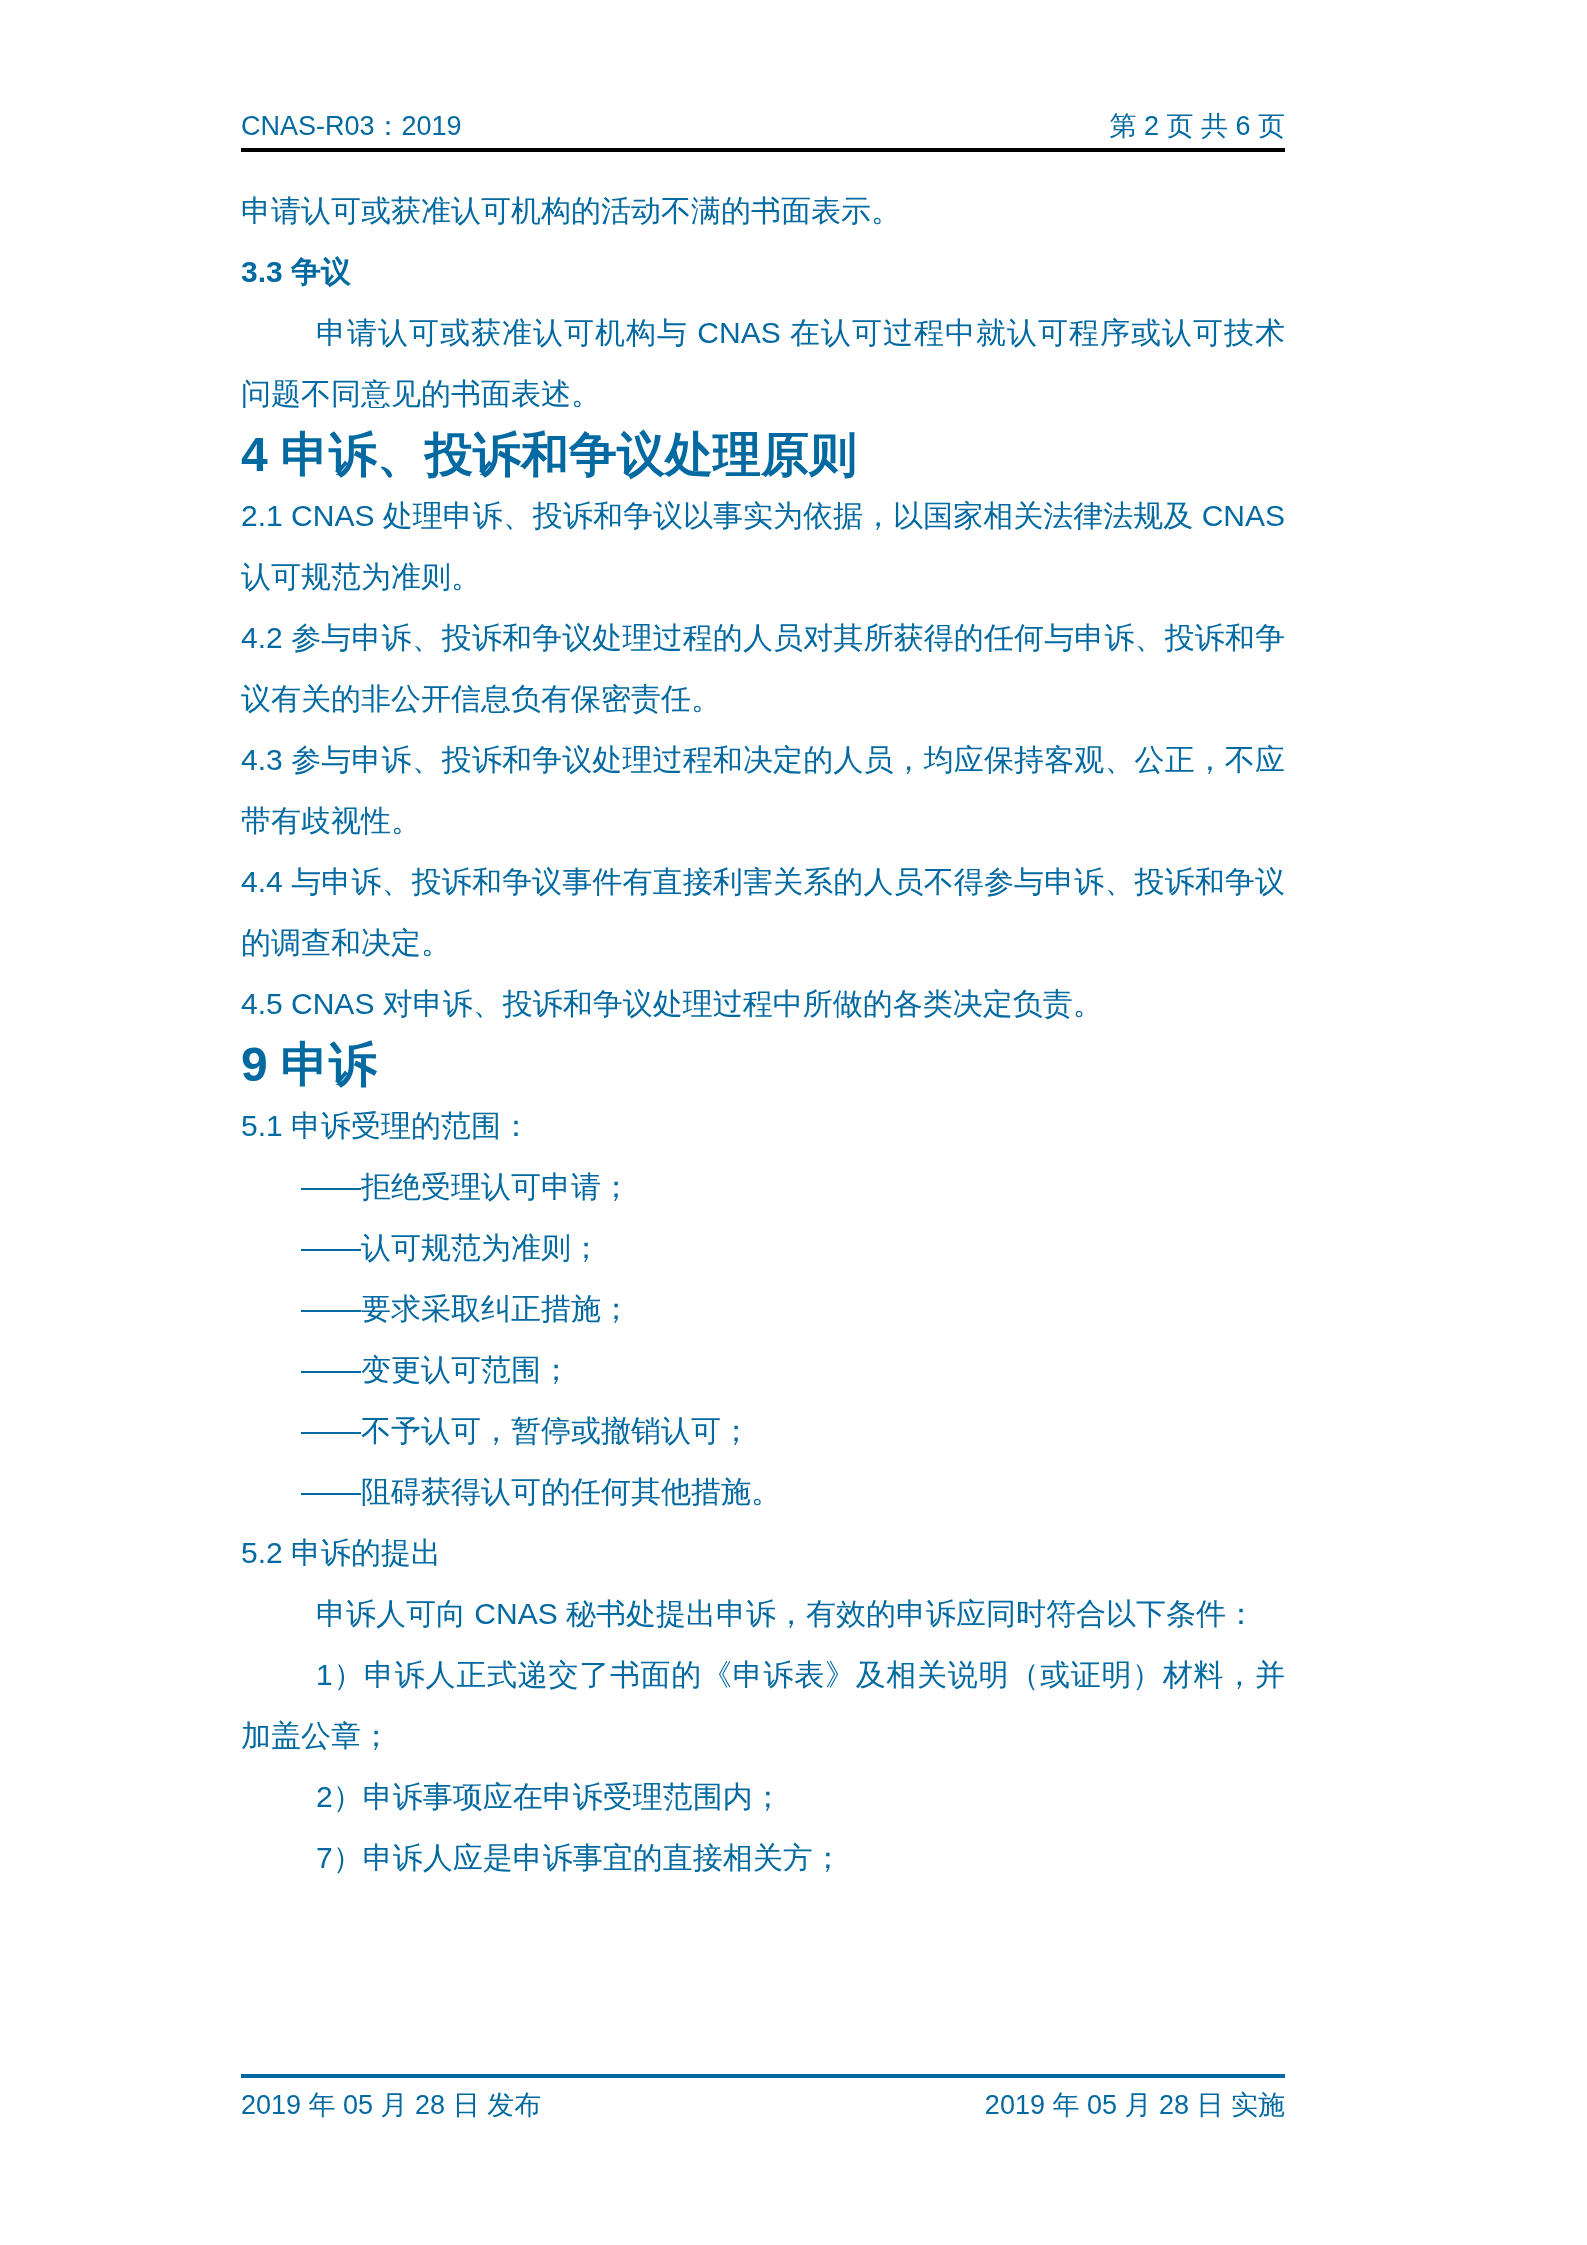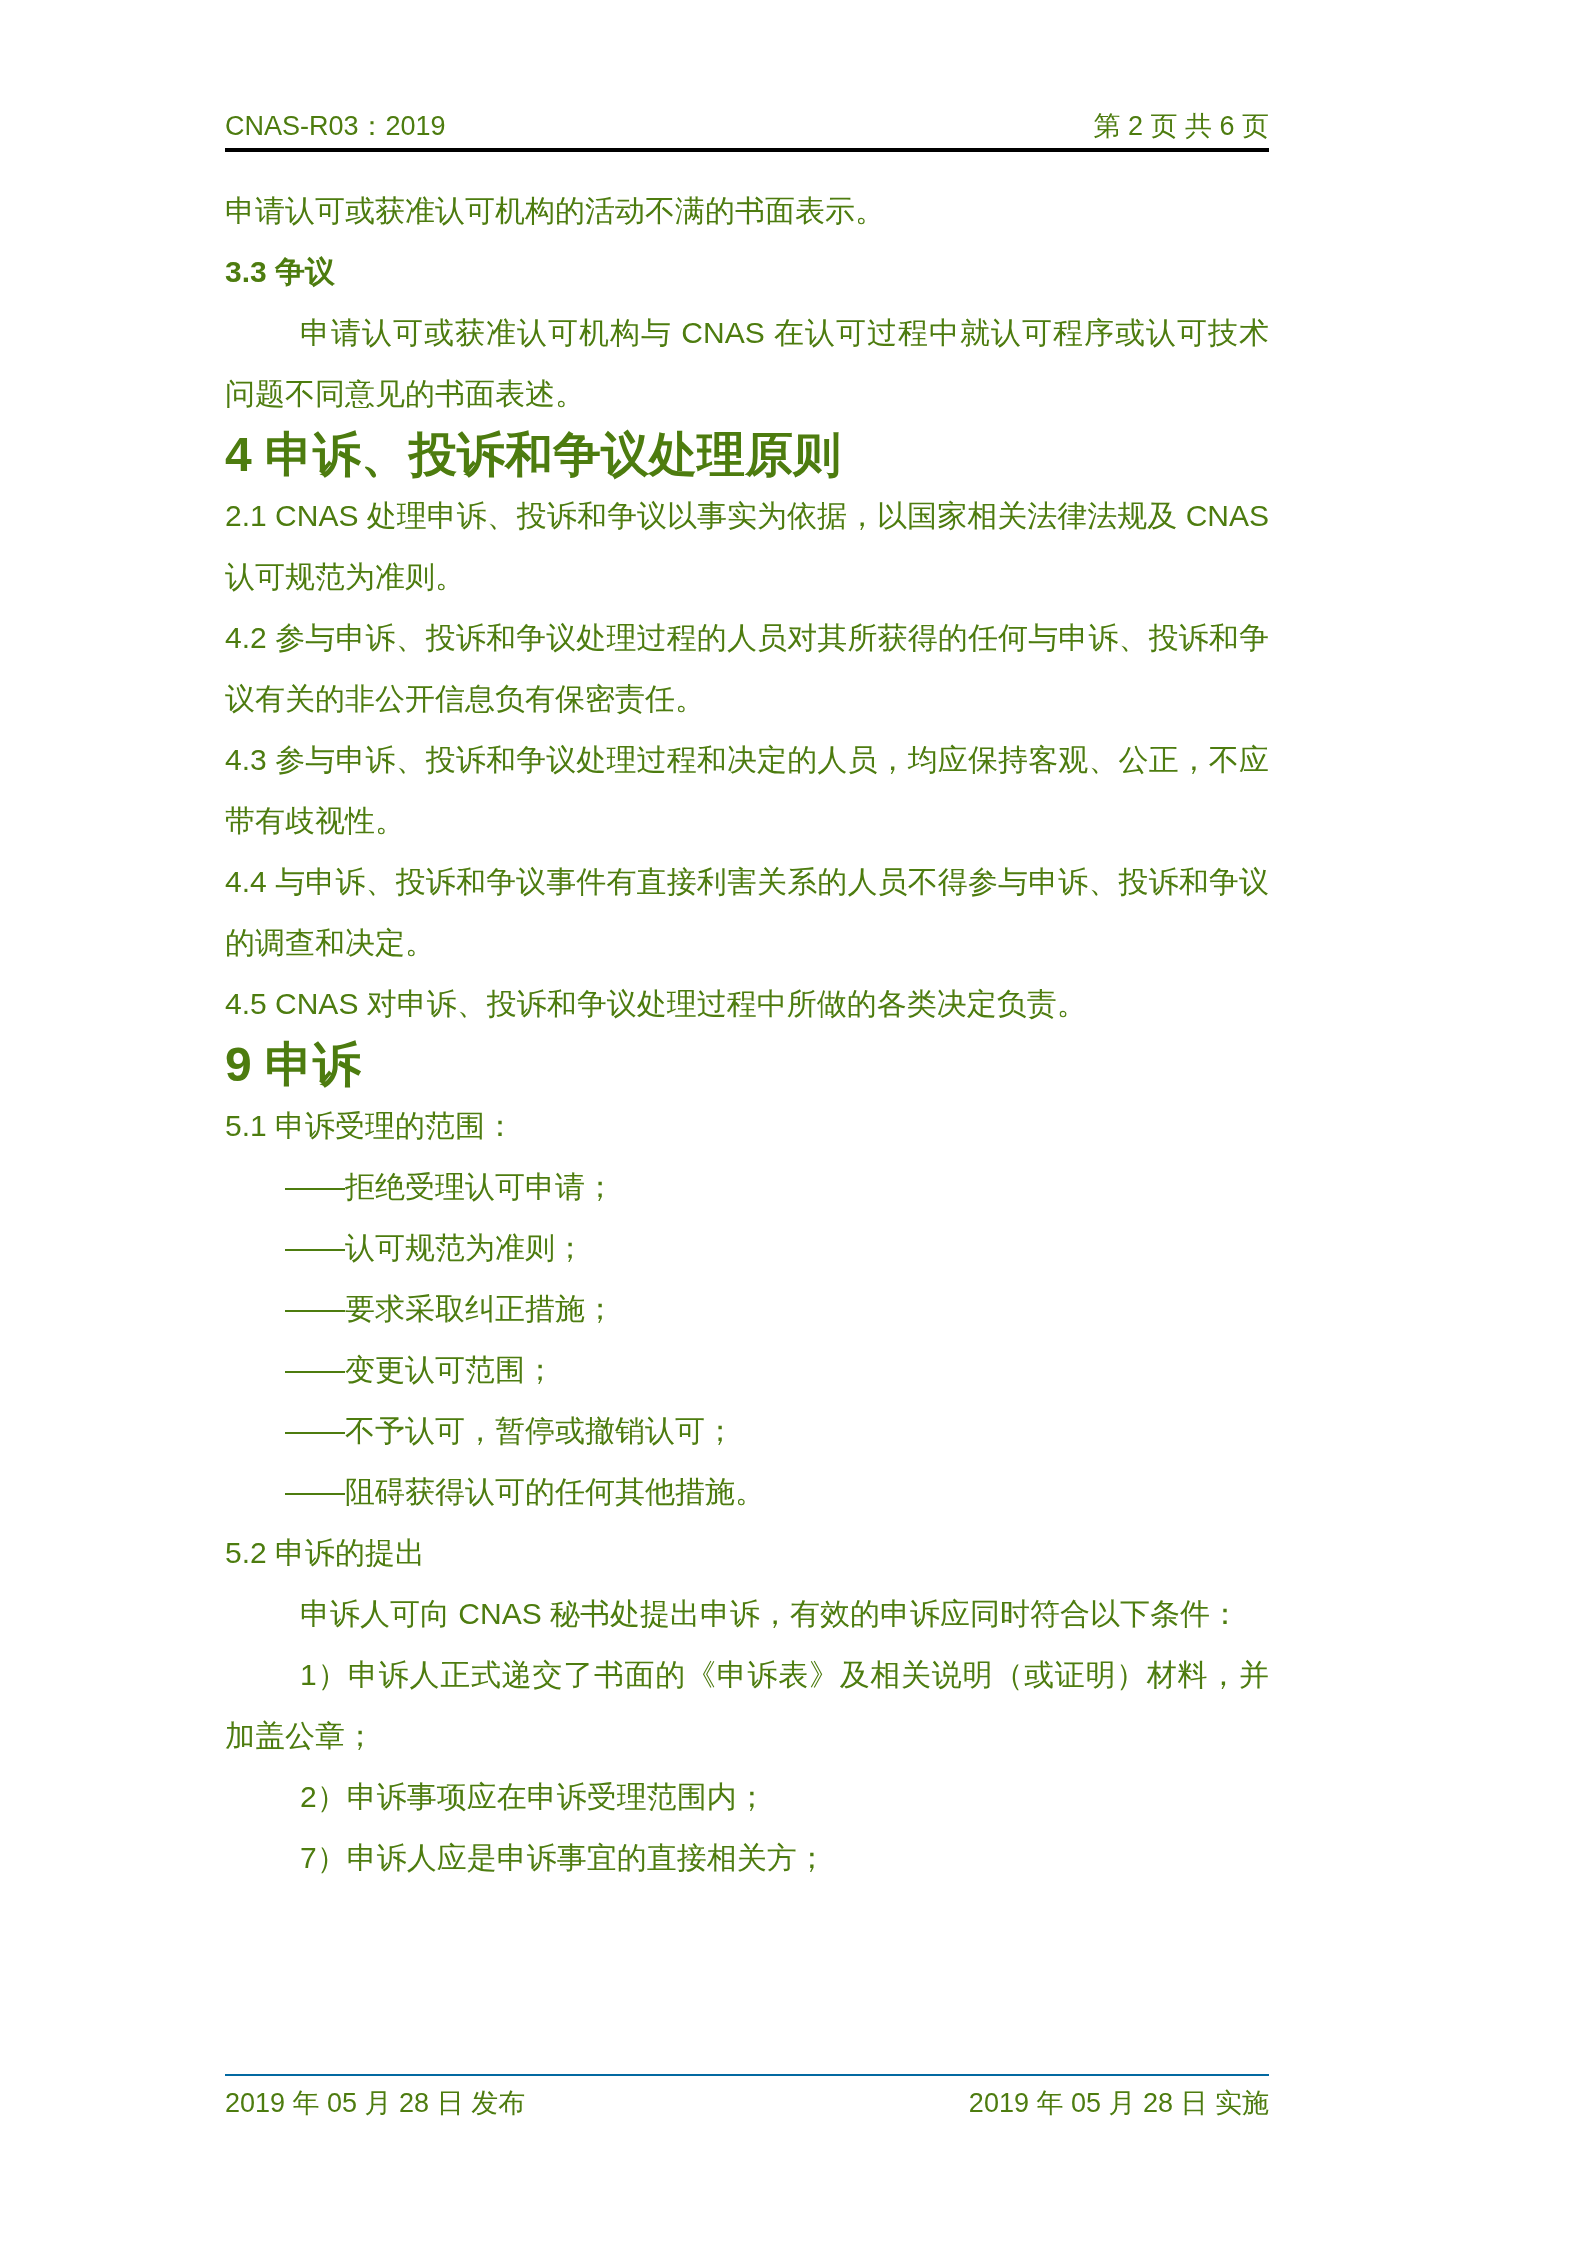--- a/index.html
+++ b/index.html
@@ -5,24 +5,25 @@
   html, body {
     margin: 0;
     padding: 0;
     background: #ffffff;
   }
   .page {
     position: relative;
     width: 1453px;
     height: 2245px;
     background: #ffffff;
-    color: #4d7c0f;
+    color: #0369a1;
     font-family: "Liberation Sans", sans-serif;
     overflow: hidden;
     box-sizing: border-box;
+    margin-left: 16px;
   }
   .content {
     position: absolute;
     left: 225px;
     right: 184px;
     top: 0;
   }
   .page-header {
     margin-top: 106px;
     display: flex;
@@ -67,21 +68,21 @@
     text-indent: 2em;
   }
   .condition-item {
     text-indent: 2.5em;
   }
   .page-footer {
     position: absolute;
     left: 225px;
     right: 184px;
     top: 2074px;
-    border-top: 2px solid #0369a1;
+    border-top: 4px solid #0369a1;
   }
   .footer-row {
     display: flex;
     justify-content: space-between;
     font-size: 27px;
     line-height: 30px;
     padding-top: 12px;
   }
 </style>
 </head>

